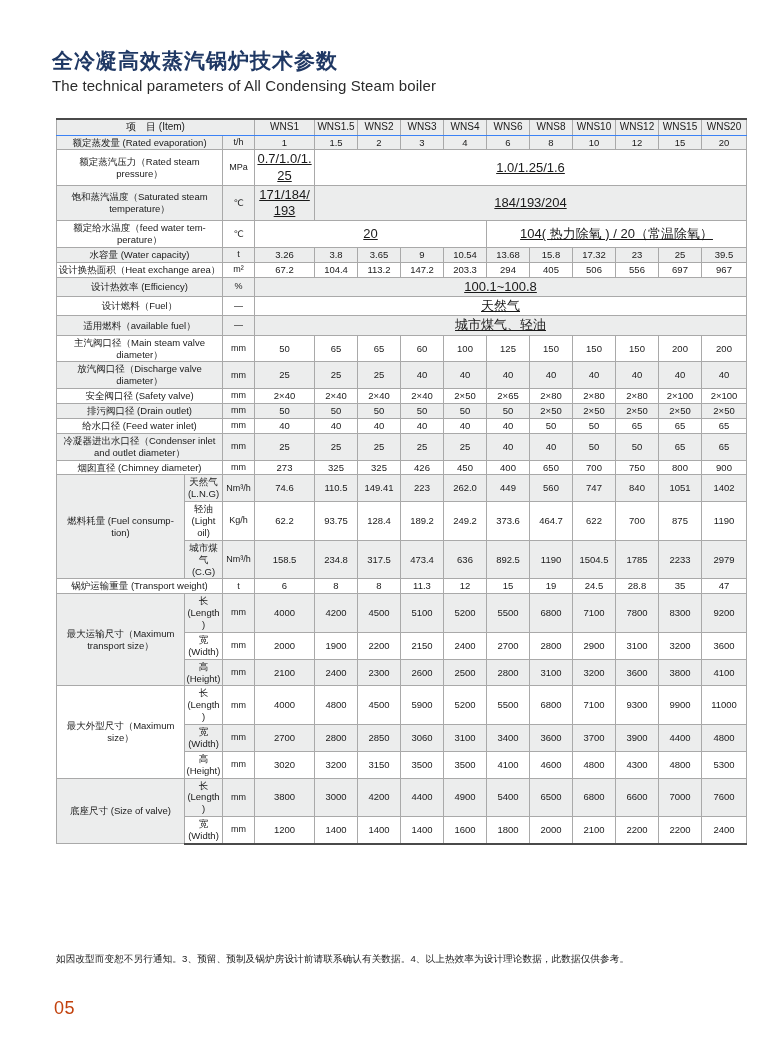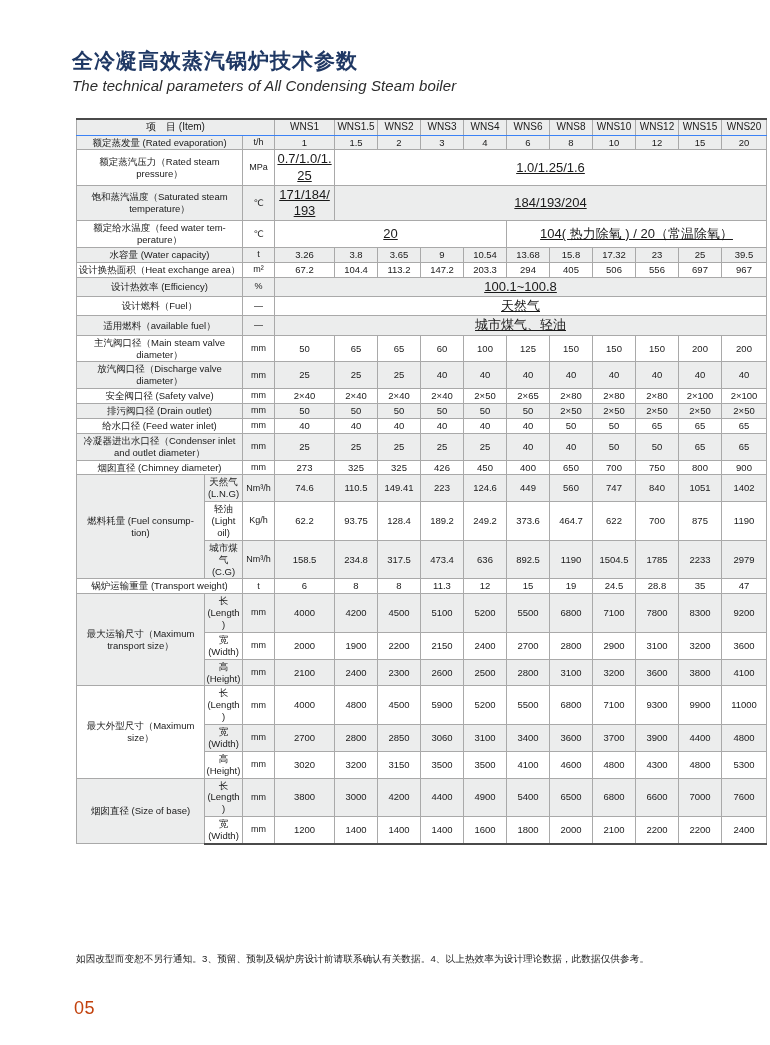--- a/index.html
+++ b/index.html
@@ -6,38 +6,37 @@
   html, body { margin: 0; padding: 0; }
   body {
     width: 770px;
     height: 1045px;
     background: #ffffff;
     font-family: "Liberation Sans", "DejaVu Sans", sans-serif;
     color: #1a1a1a;
     position: relative;
     overflow: hidden;
   }
-  .page { position: relative; width: 716px; height: 1045px; padding: 0; margin-left: 20px; }
+  .page { position: relative; width: 716px; height: 1045px; padding: 0; }
 
   .title-block { position: absolute; left: 52px; top: 48px; }
   .title-cn {
     font-size: 21px;
     font-weight: bold;
     color: #1f3864;
     letter-spacing: 1px;
     line-height: 1.25;
     white-space: nowrap;
   }
   .title-en {
     font-size: 15px;
     color: #2b2b2b;
     margin-top: 3px;
     letter-spacing: 0.1px;
     white-space: nowrap;
-    font-style: italic;
   }
 
   .table-wrap { position: absolute; left: 56px; top: 118px; width: 660px; }
 
   table.spec {
     border-collapse: collapse;
     width: 660px;
     table-layout: fixed;
     font-size: 9px;
   }
@@ -315,21 +314,21 @@
             <td class="val plain">900</td>
           </tr>
           <tr>
             <td rowspan="3" class="grp shade">燃料耗量 (Fuel consump-tion)</td>
             <td class="sub shade">天然气 (L.N.G)</td>
             <td class="unit shade">Nm³/h</td>
             <td class="val shade">74.6</td>
             <td class="val shade">110.5</td>
             <td class="val shade">149.41</td>
             <td class="val shade">223</td>
-            <td class="val shade">124.6</td>
+            <td class="val shade">262.0</td>
             <td class="val shade">449</td>
             <td class="val shade">560</td>
             <td class="val shade">747</td>
             <td class="val shade">840</td>
             <td class="val shade">1051</td>
             <td class="val shade">1402</td>
           </tr>
           <tr>
             <td class="sub plain">轻油 (Light oil)</td>
             <td class="unit plain">Kg/h</td>
@@ -461,21 +460,21 @@
             <td class="val plain">3500</td>
             <td class="val plain">3500</td>
             <td class="val plain">4100</td>
             <td class="val plain">4600</td>
             <td class="val plain">4800</td>
             <td class="val plain">4300</td>
             <td class="val plain">4800</td>
             <td class="val plain">5300</td>
           </tr>
           <tr>
-            <td rowspan="2" class="grp shade">烟囱直径 (Size of base)</td>
+            <td rowspan="2" class="grp shade">底座尺寸 (Size of valve)</td>
             <td class="sub shade">长 (Length)</td>
             <td class="unit shade">mm</td>
             <td class="val shade">3800</td>
             <td class="val shade">3000</td>
             <td class="val shade">4200</td>
             <td class="val shade">4400</td>
             <td class="val shade">4900</td>
             <td class="val shade">5400</td>
             <td class="val shade">6500</td>
             <td class="val shade">6800</td>

